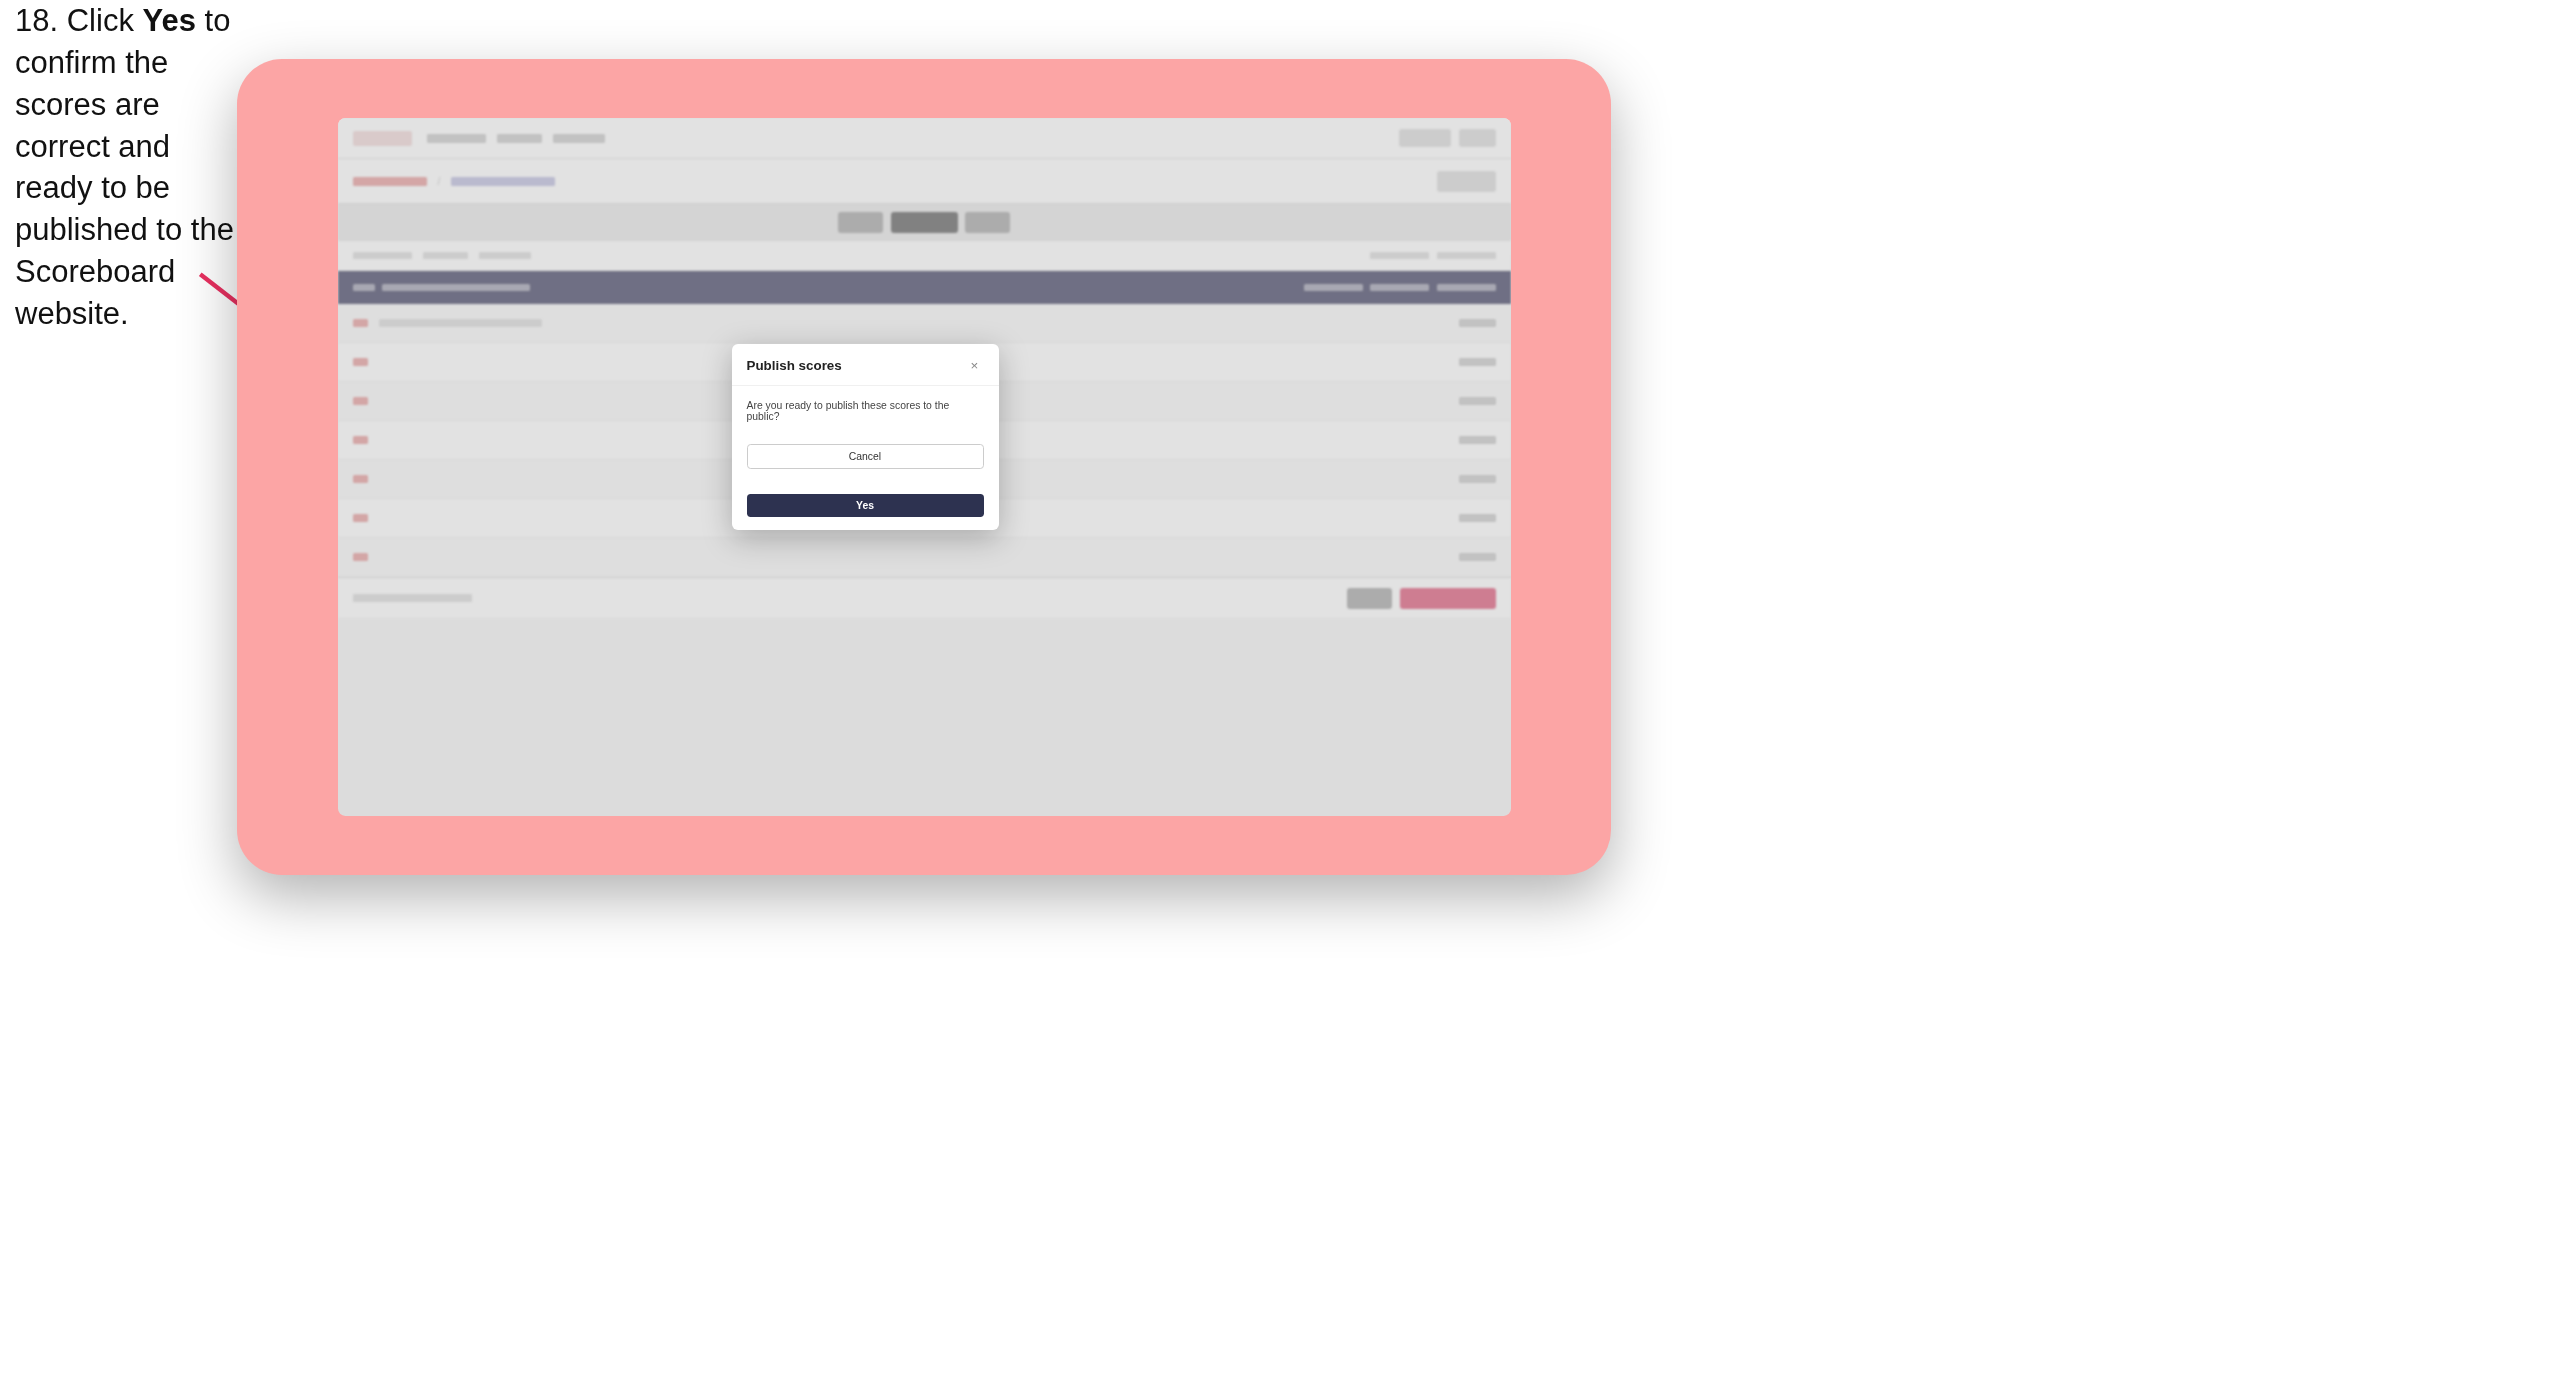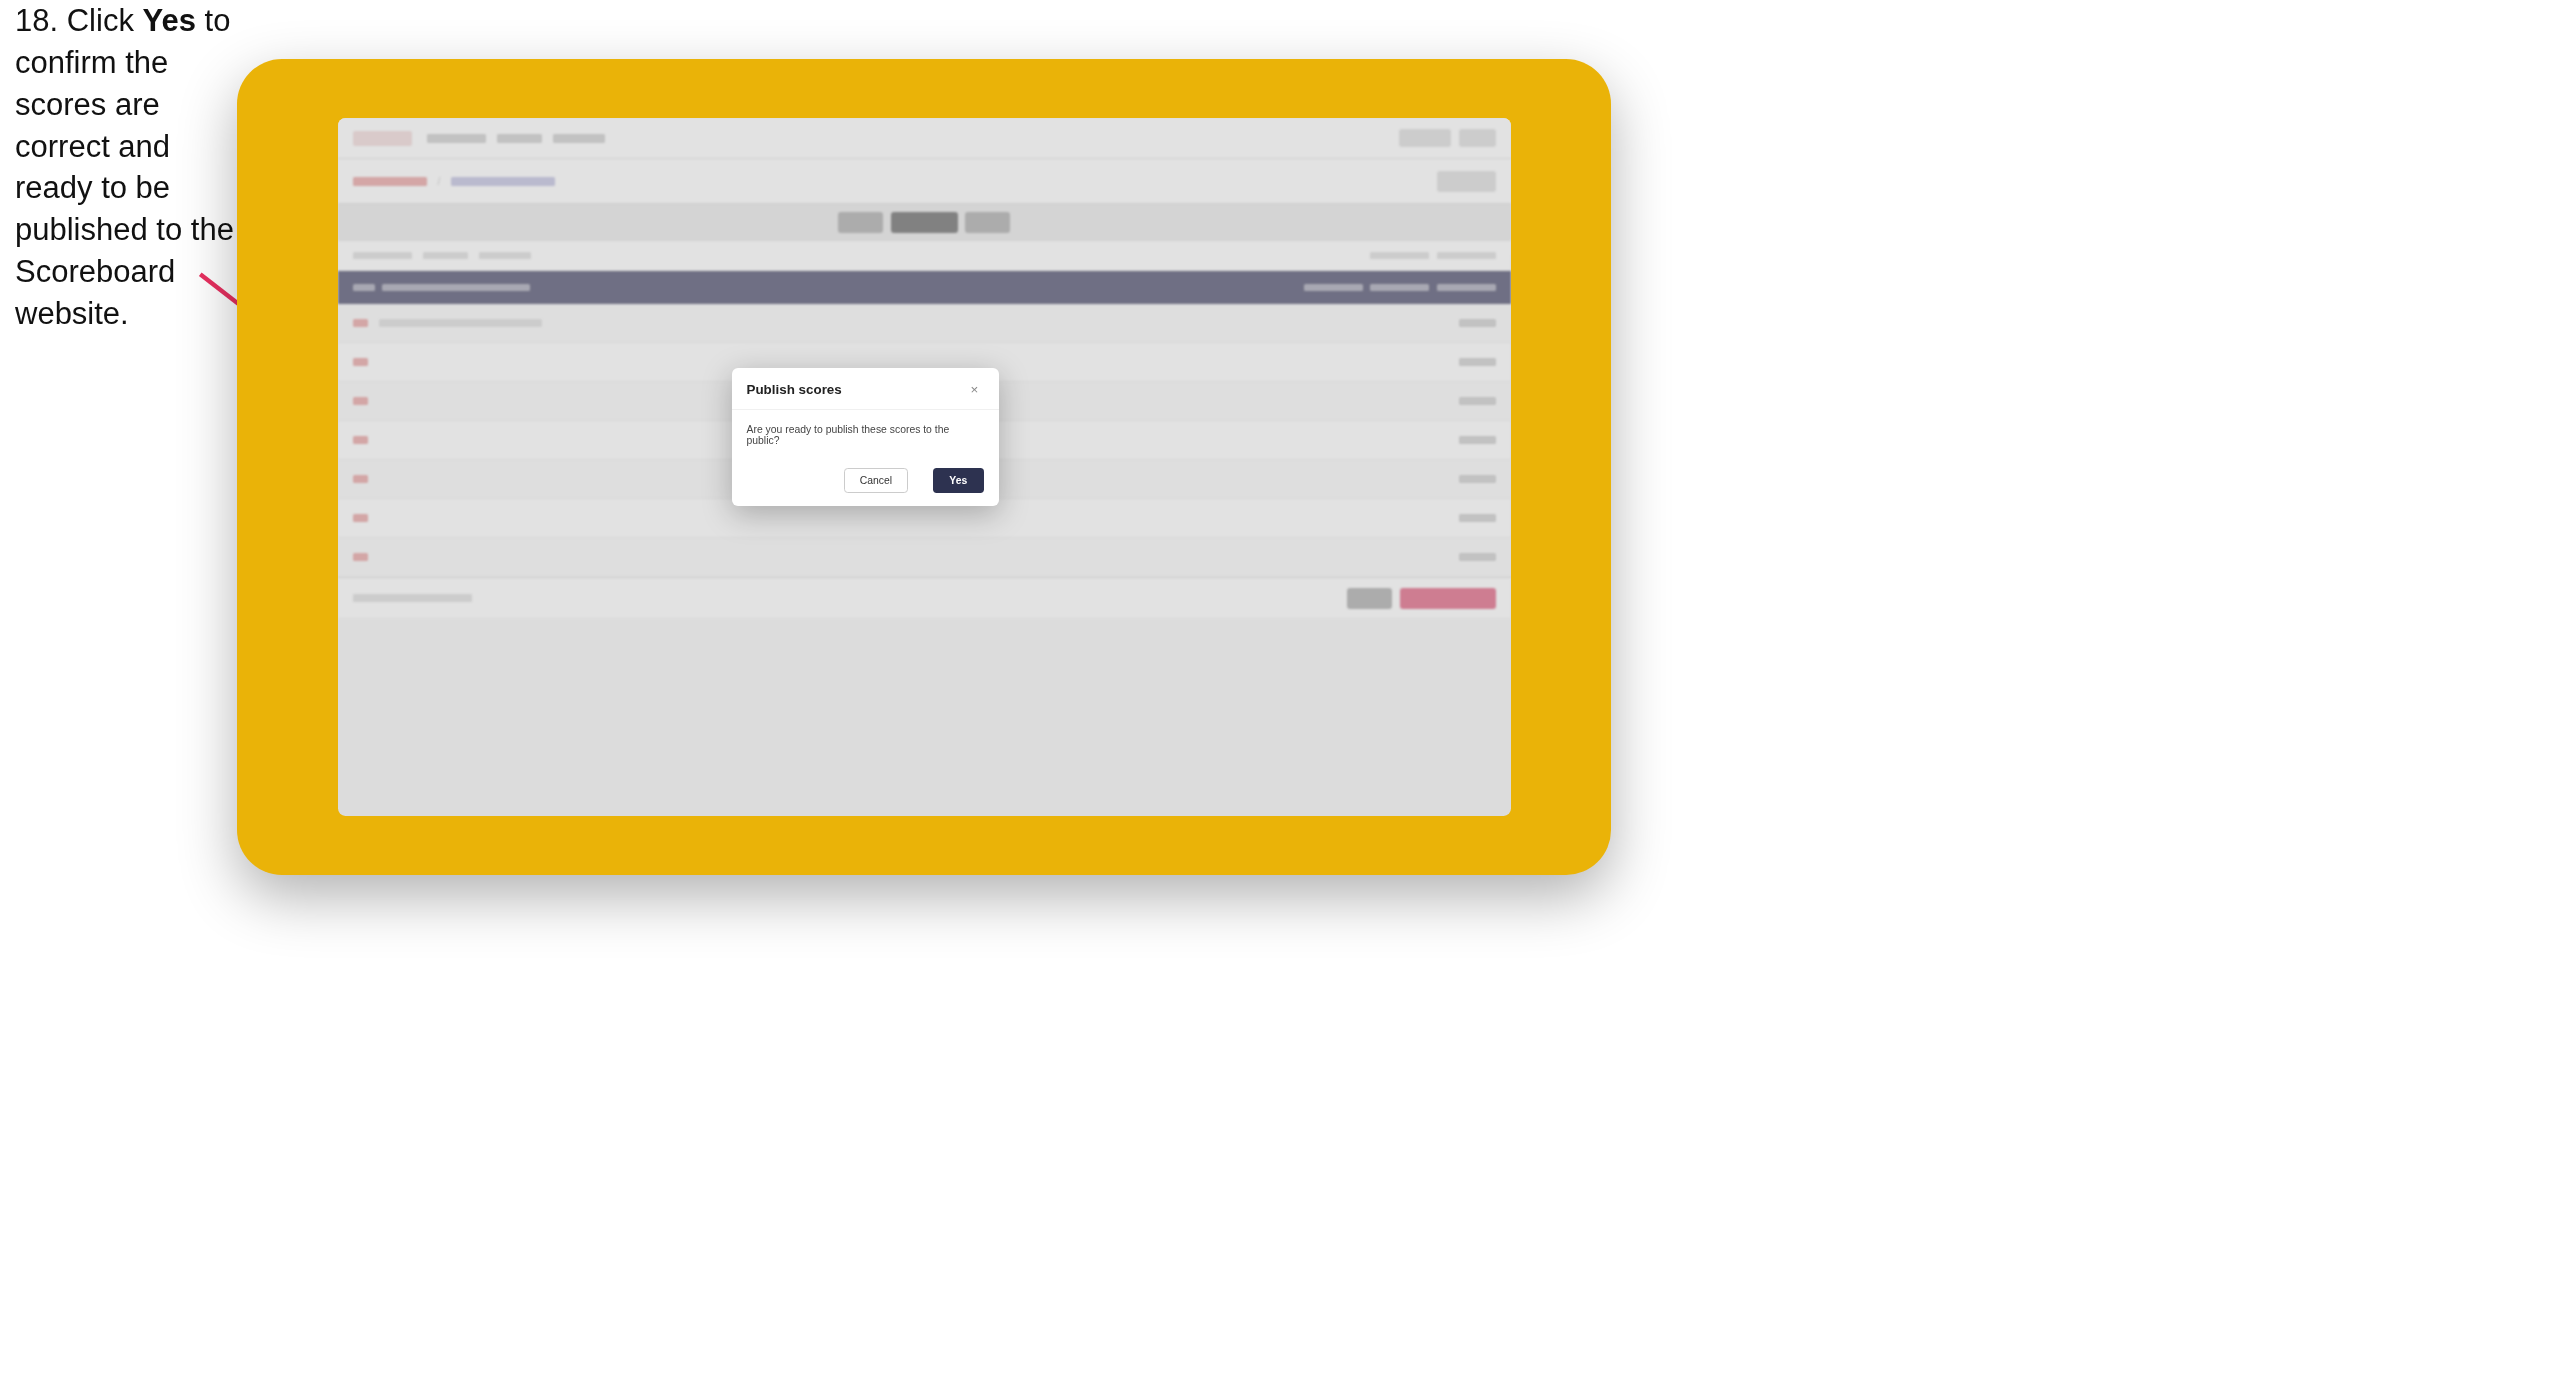--- a/index.html
+++ b/index.html
@@ -41,21 +41,21 @@
       height: 100%;
     }
 
     
     .tablet {
       position: absolute;
       left: 237px;
       top: 59px;
       width: 1374px;
       height: 816px;
-      background: #eab308;
+      background: #fca5a5;
       border-radius: 45px;
       box-shadow: 0 22px 59px rgba(0,0,0,0.3);
       display: flex;
       align-items: center;
       justify-content: center;
     }
 
     .tablet-screen {
       width: 1173px;
       height: 698px;
@@ -283,20 +283,21 @@
       padding: 13.4px 15px;
       font-size: 10.4px;
       color: #444;
     }
 
     .modal-footer {
       display: flex;
       justify-content: flex-end;
       gap: 25px;
       padding: 9px 15px 13.4px;
+      flex-direction: column;
     }
 
     .btn-cancel {
       padding: 6px 15px;
       font-size: 10.4px;
       border: 0.7px solid #ccc;
       background: #fff;
       color: #333;
       border-radius: 3.7px;
       cursor: pointer;

